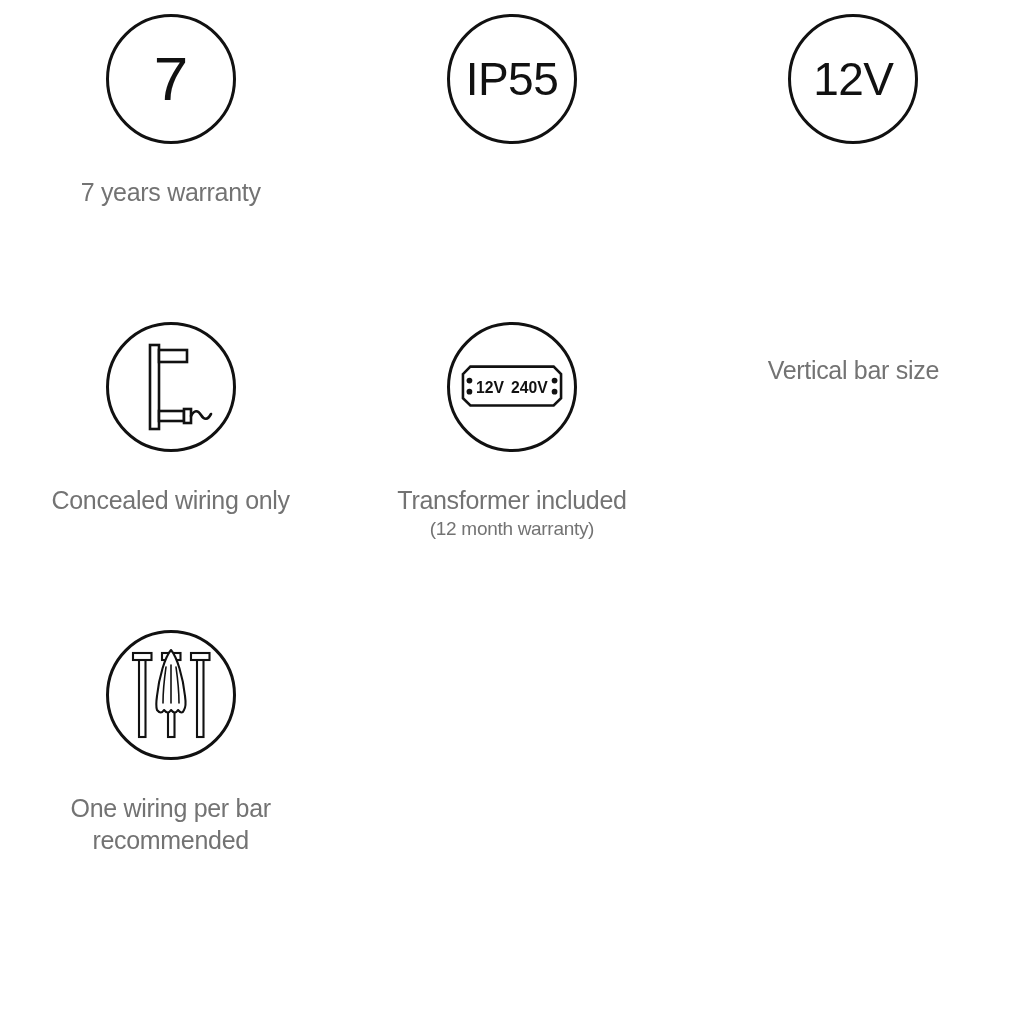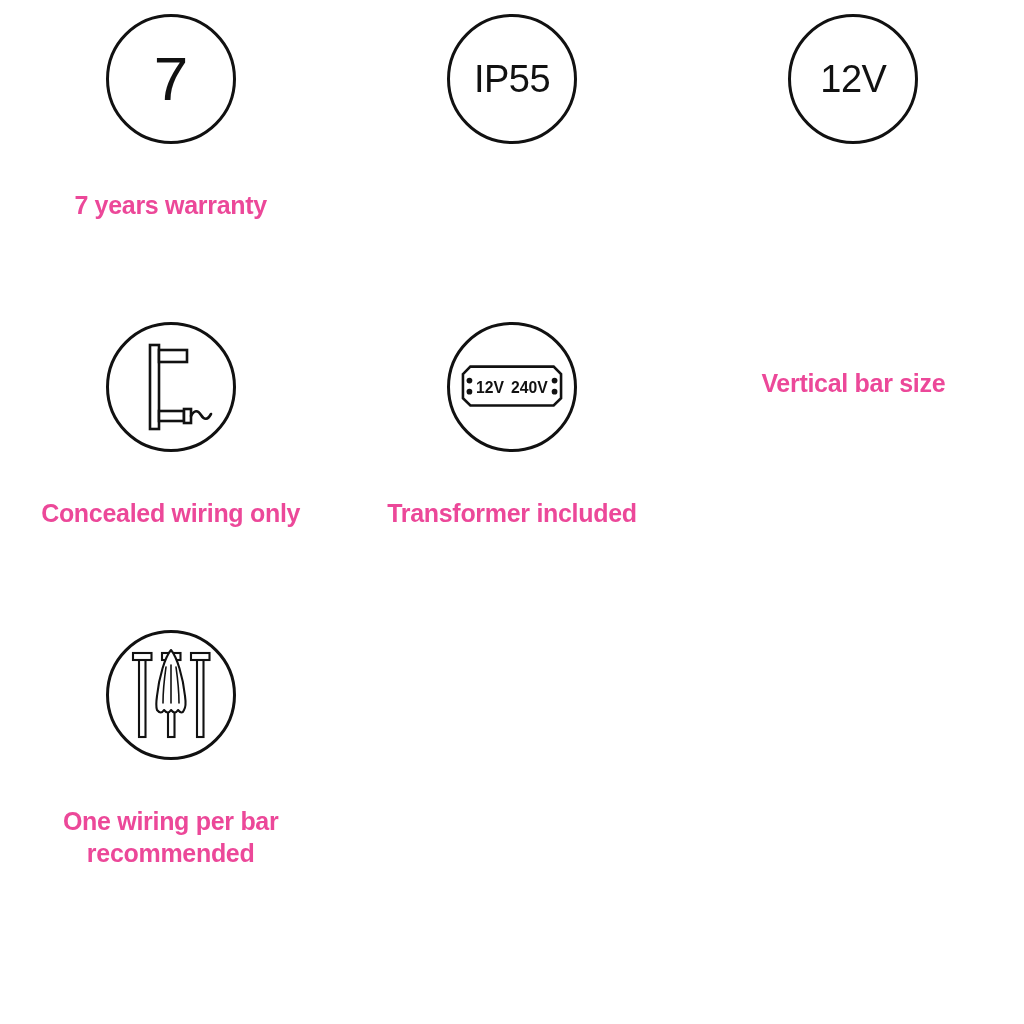--- a/index.html
+++ b/index.html
@@ -47,30 +47,30 @@
   }
 
   .badge-text {
     font-family: "Liberation Sans", sans-serif;
     font-weight: 400;
     color: #111111;
     letter-spacing: -0.5px;
     line-height: 1;
   }
   .badge-text.big   { font-size: 62px; }
-  .badge-text.med   { font-size: 38px; }
+  .badge-text.med   { font-size: 46px; }
 
   .caption {
-    margin-top: 45px;
+    margin-top: 32px;
     text-align: center;
-    font-weight: bold;
+    font-weight: normal;
     font-size: 25px;
     line-height: 1.28;
     letter-spacing: -0.3px;
-    color: #ec4899;
+    color: #737373;
     max-width: 285px;
     font-stretch: condensed;
   }
   .caption .sub {
     display: block;
     font-size: 19px;
     line-height: 1.3;
     margin-top: 1px;
   }
 
@@ -131,20 +131,21 @@
         <circle cx="21" cy="67" r="3.1" fill="#111111"></circle>
 
         <circle cx="113" cy="55" r="3.1" fill="#111111"></circle>
         <circle cx="113" cy="67" r="3.1" fill="#111111"></circle>
         <text x="28" y="68" font-family="Liberation Sans, sans-serif" font-size="17" font-weight="bold" fill="#111111">12V</text>
         <text x="66" y="68" font-family="Liberation Sans, sans-serif" font-size="17" font-weight="bold" fill="#111111">240V</text>
       </svg>
     </div>
     <div class="caption">
       <span>Transformer included</span>
+      <span class="sub">(12 month warranty)</span>
     </div>
   </div>
 
   <div class="cell">
     <div class="caption">Vertical bar size</div>
   </div>
 
   <div class="cell">
     <div class="badge">
       <svg class="icon-svg" width="124" height="124" viewBox="0 0 124 124">

